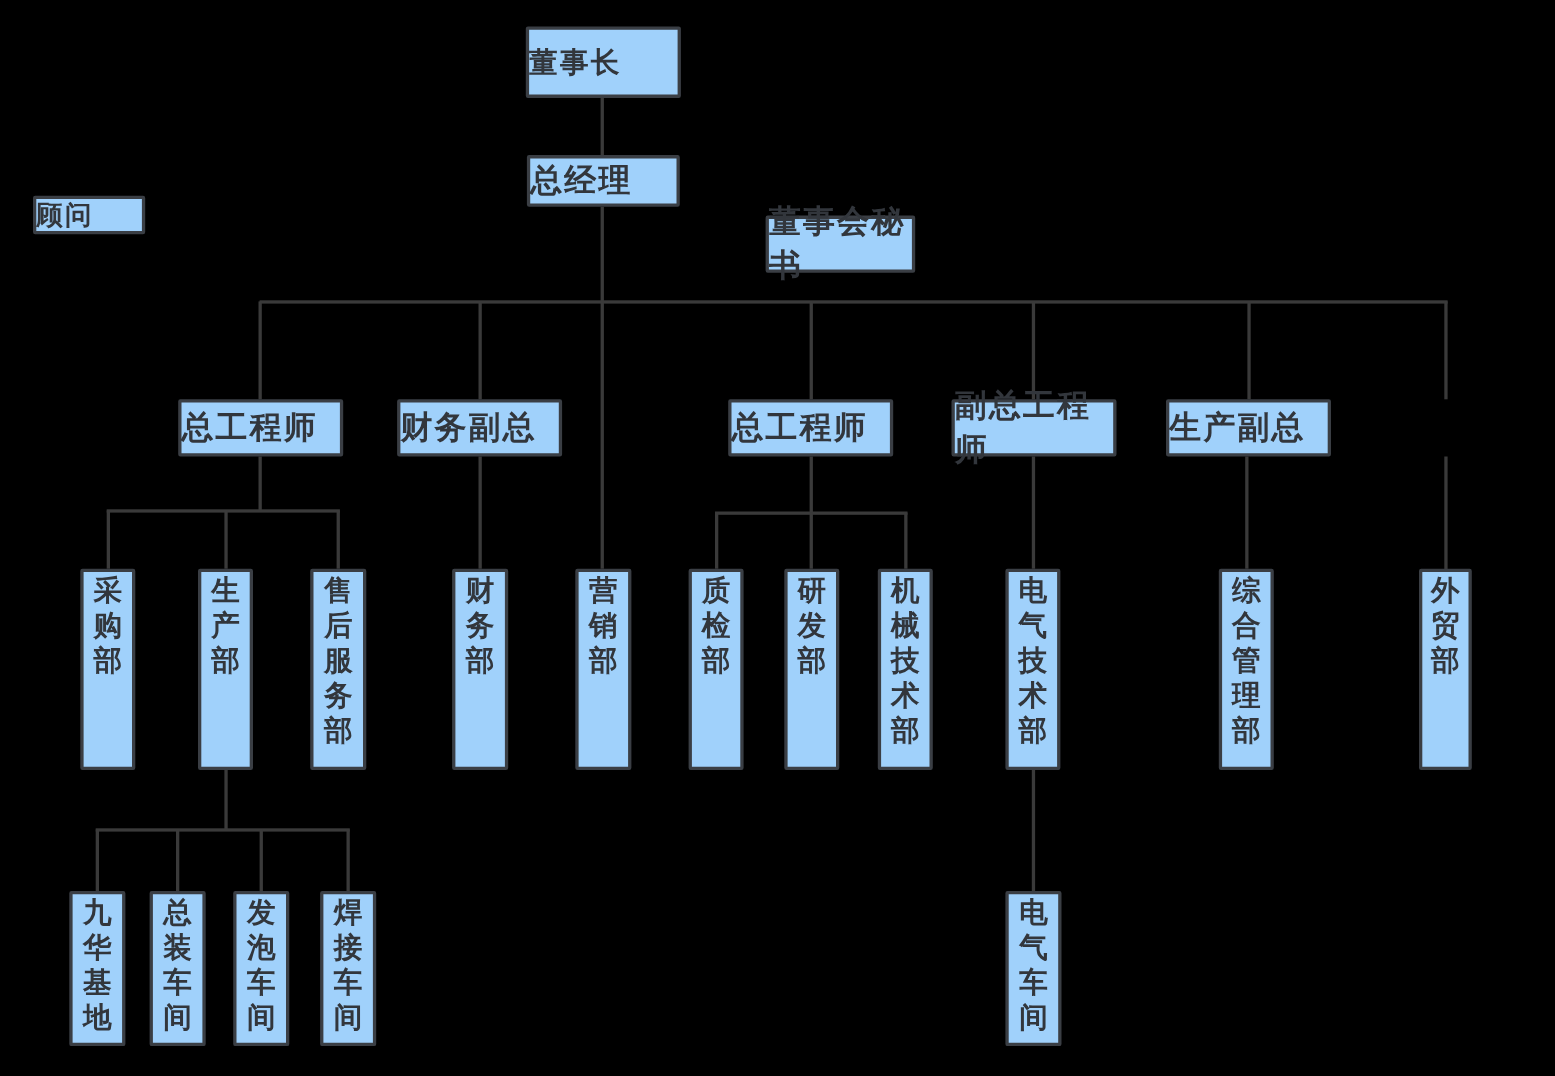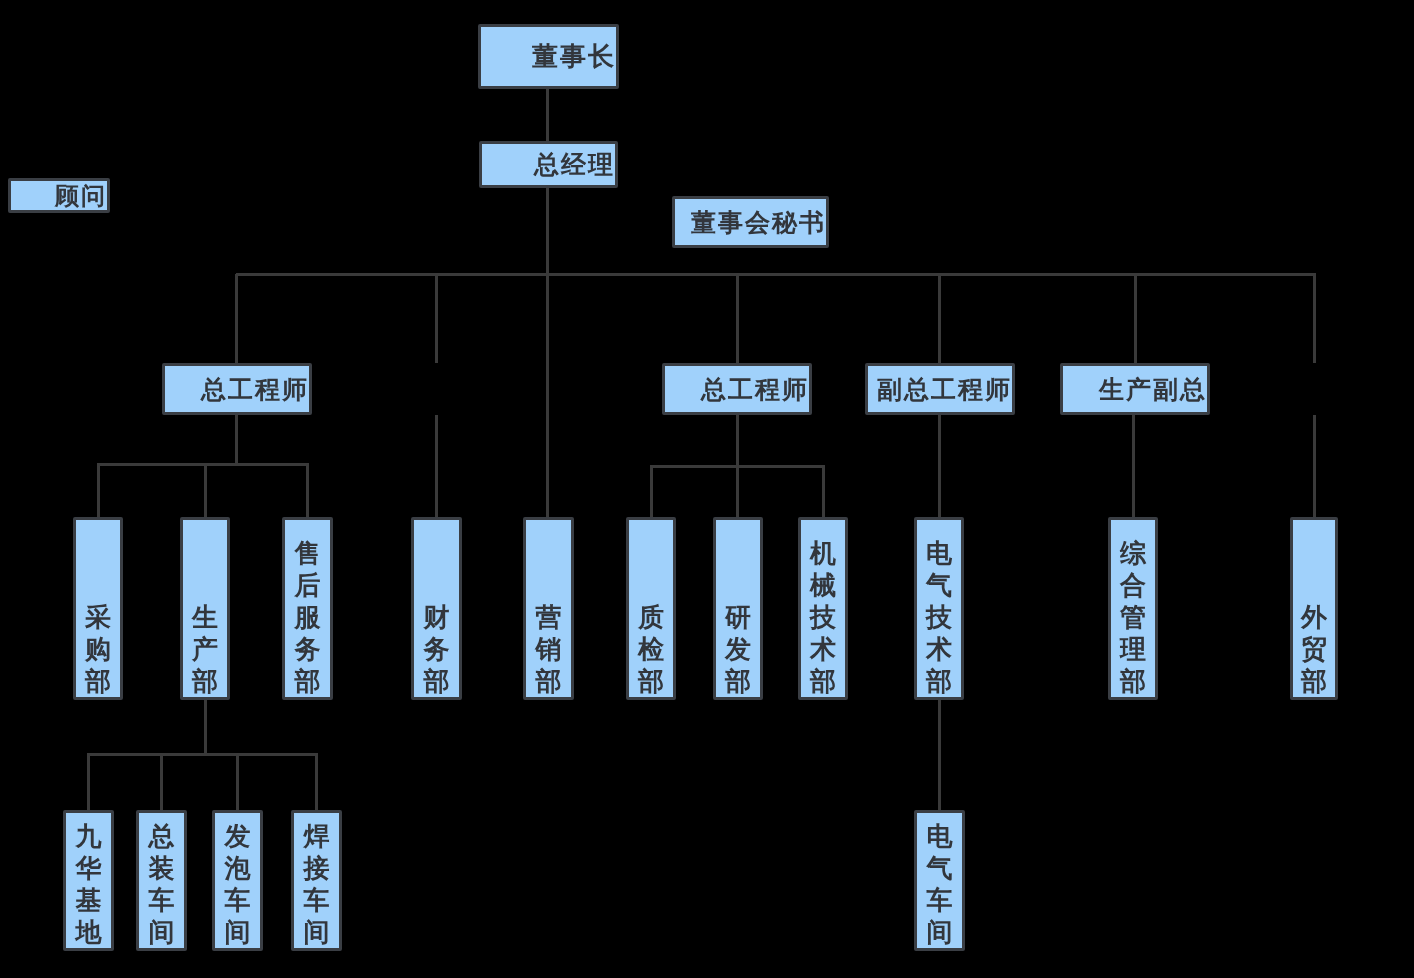--- a/index.html
+++ b/index.html
@@ -20,25 +20,25 @@
   .line{position:absolute;background:var(--line-color);}
   .line.v{width:3px;}
   .line.h{height:3px;}
   .node{
     position:absolute;
     background:var(--node-fill);
     border:3px solid var(--node-border);
     border-radius:2px;
     color:var(--node-text);
     font-weight:700;
-    display:flex;align-items:center;justify-content:flex-end;
+    display:flex;align-items:center;justify-content:flex-start;
     box-sizing:border-box;
     letter-spacing:2px;
   }
-  .node.hbox{font-size:25px;}
+  .node.hbox{font-size:29px;}
   .node.hbox.lg{font-size:26px;}
   .node.hbox.sm{font-size:24px;}
   .node.vbox{
     flex-direction:column;
     font-size:26px;
     letter-spacing:0;
   }
   .node.vbox span{
     height:32px;
     display:flex;align-items:center;justify-content:center;
@@ -86,29 +86,32 @@
   <div class="line v" style="left:315px;top:754px;height:56px"></div>
 
   <div class="line v" style="left:938px;top:700px;height:110px"></div>
 
   <div class="node hbox lg" style="left:478px;top:24px;width:141px;height:65px">
       <span>董事长</span>
     </div>
   <div class="node hbox" style="left:479px;top:141px;width:139px;height:47px">
       <span>总经理</span>
     </div>
-  <div class="node hbox sm" style="left:8px;top:178px;width:102px;height:35px">
+  <div class="node hbox sm" style="left:30px;top:178px;width:102px;height:35px">
       <span>顾问</span>
     </div>
-  <div class="node hbox" style="left:672px;top:196px;width:157px;height:52px">
+  <div class="node hbox" style="left:696px;top:196px;width:136px;height:52px">
       <span>董事会秘书</span>
     </div>
 
   <div class="node hbox" style="left:162px;top:363px;width:150px;height:52px">
       <span>总工程师</span>
+    </div>
+  <div class="node hbox" style="left:361px;top:363px;width:150px;height:52px">
+      <span>财务副总</span>
     </div>
   <div class="node hbox" style="left:865px;top:363px;width:150px;height:52px">
       <span>副总工程师</span>
     </div>
   <div class="node hbox" style="left:662px;top:363px;width:150px;height:52px">
       <span>总工程师</span>
     </div>
   <div class="node hbox" style="left:1060px;top:363px;width:150px;height:52px">
       <span>生产副总</span>
     </div>

